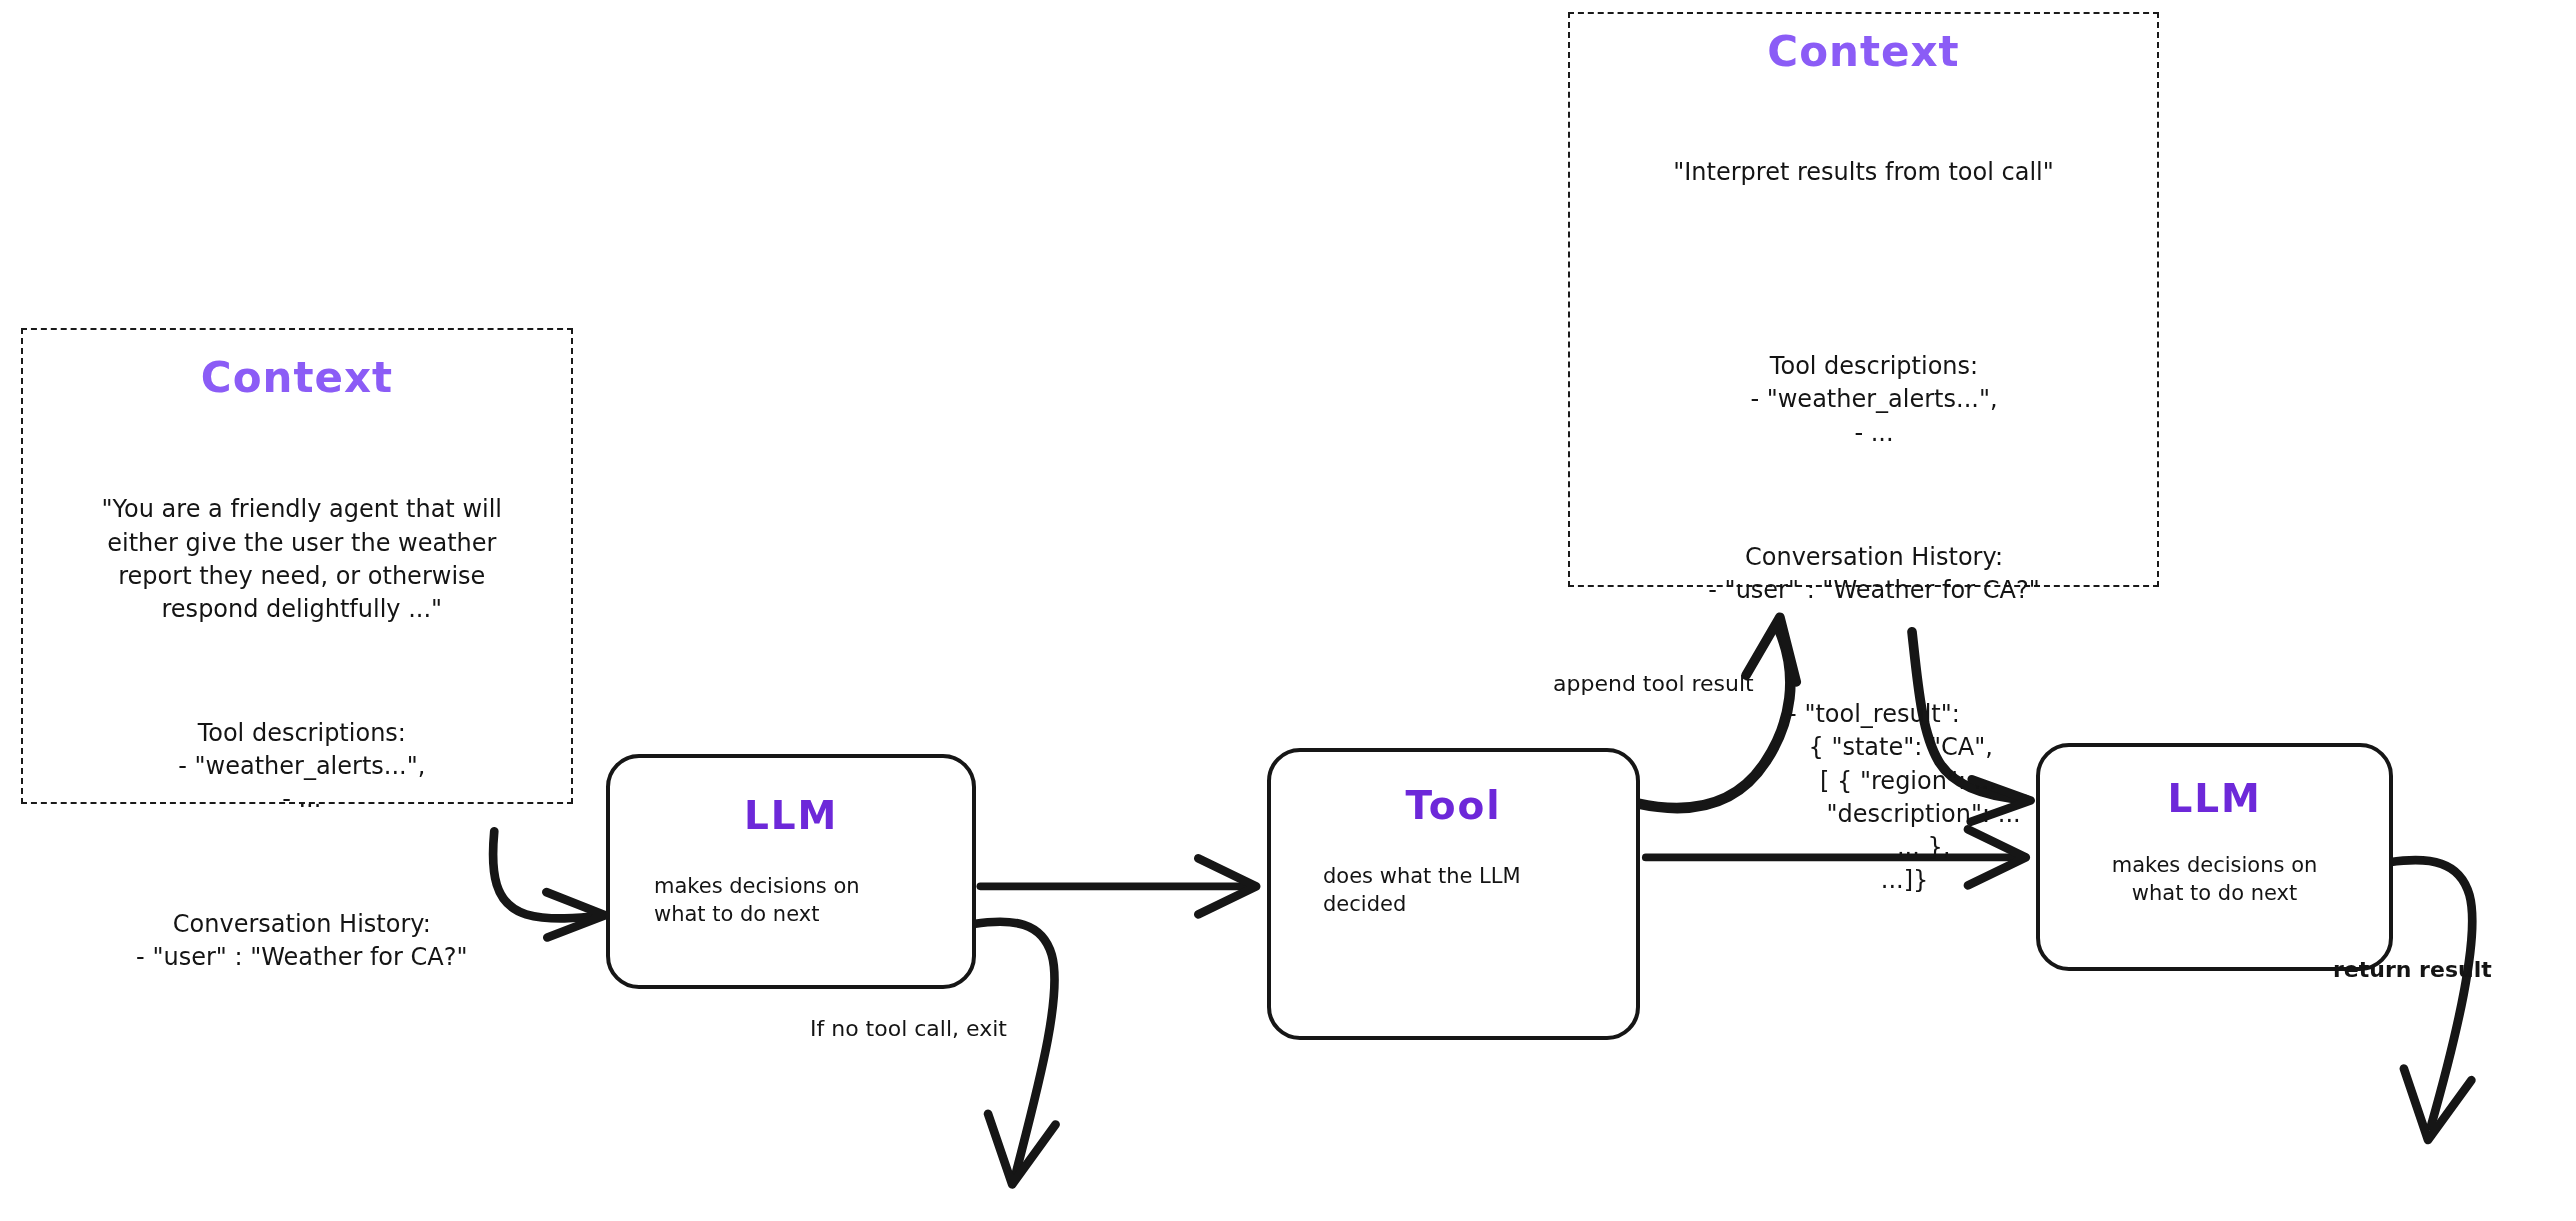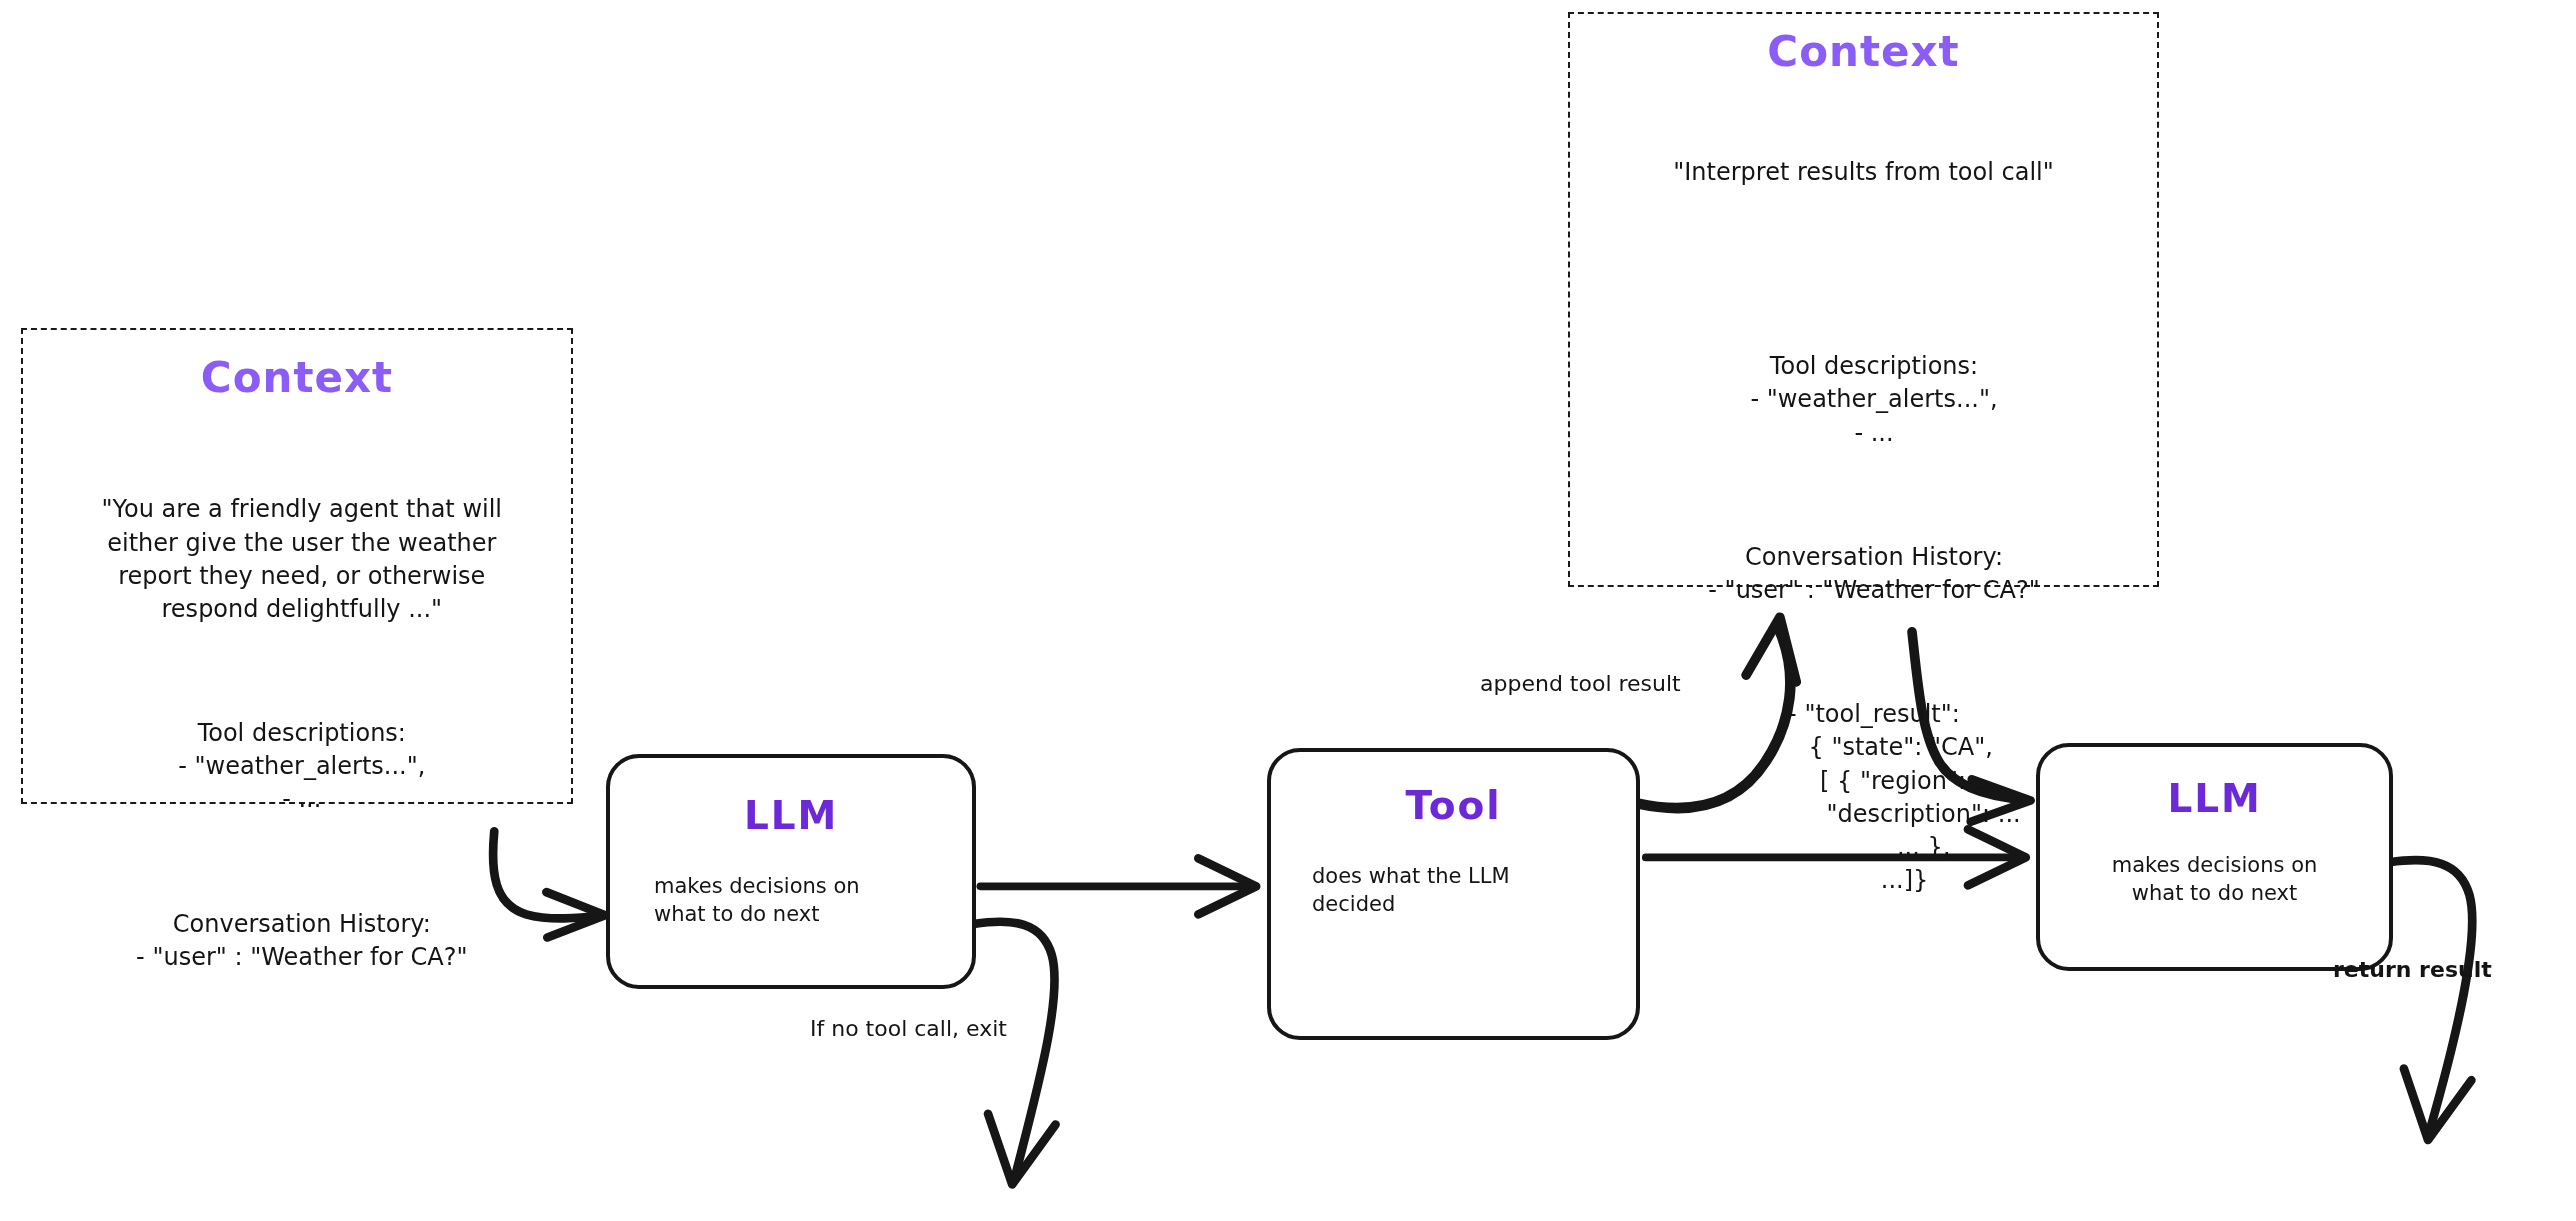--- a/index.html
+++ b/index.html
@@ -112,35 +112,35 @@
   }
 
   #node-llm-1 { left: 606px;  top: 754px;  width: 370px; height: 235px; }
   #node-tool  { left: 1267px; top: 748px;  width: 373px; height: 292px; }
   #node-llm-2 { left: 2036px; top: 743px;  width: 357px; height: 228px; }
 
   #node-llm-1 .node-title { margin-top: 35px; }
   #node-llm-1 .node-sub   { margin-top: 35px; align-self: flex-start; margin-left: 44px; }
 
   #node-tool .node-title  { margin-top: 31px; }
-  #node-tool .node-sub    { margin-top: 35px; align-self: flex-start; margin-left: 41px; }
+  #node-tool .node-sub    { margin-top: 35px; align-self: flex-start; margin-left: 52px; }
 
   #node-llm-2 .node-title { margin-top: 29px; }
   #node-llm-2 .node-sub   { margin-top: 31px; text-align: center; }
 
   
   .edge-label {
     position: absolute;
     font-size: 22px;
     color: #141414;
     white-space: nowrap;
     font-family: "DejaVu Sans", sans-serif;
   }
   #label-exit          { left: 810px;  top: 1016px; text-align: right; }
-  #label-append        { left: 1480px; top: 671px;  }
+  #label-append        { left: 1553px; top: 671px;  }
   #label-return        { left: 2333px; top: 957px; font-weight: bold; }
 </style>
 </head>
 <body>
 
 <div id="canvas">
 
   <svg class="layer" viewBox="0 0 2670 1266" xmlns="http://www.w3.org/2000/svg">
     <defs>
       <style>

